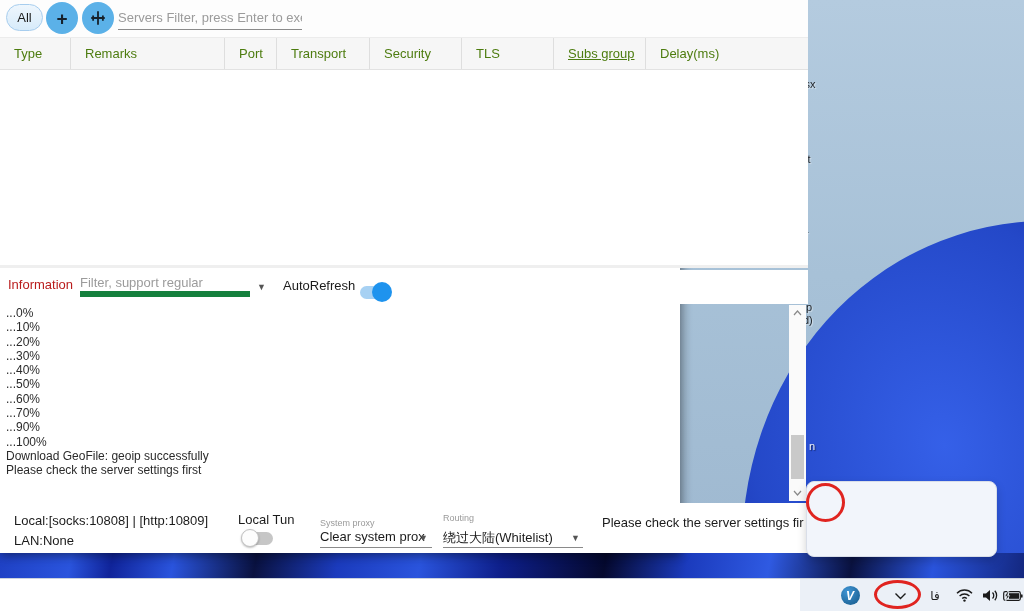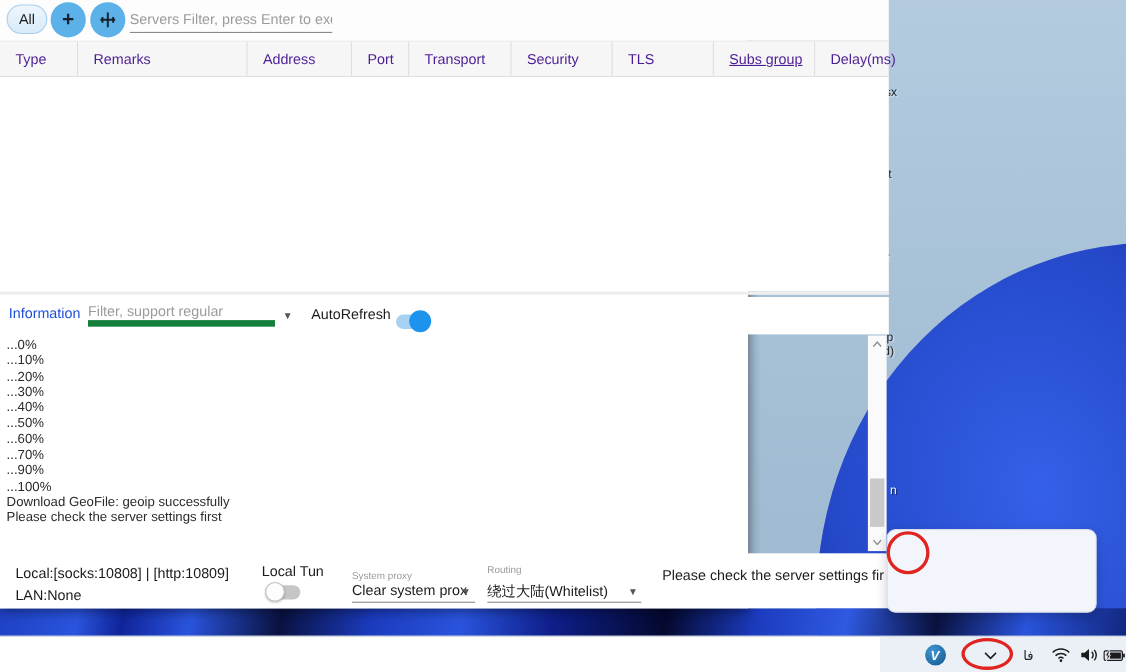--- a/index.html
+++ b/index.html
@@ -31,29 +31,29 @@
   #add-btn { left:46px; }
   #adjust-btn { left:82px; }
   #add-btn span { font-size:19px; font-weight:bold; color:#16212b; line-height:1; }
   #server-filter { position:absolute; left:118px; top:6px; width:184px; height:24px; border:none; outline:none;
                    border-bottom:1.5px solid #8a8a8a; font-size:13px; color:#333; background:transparent; }
   #server-filter::placeholder { color:#9b9b9b; }
 
   
   #table-header { position:absolute; left:0; top:37px; width:808px; height:33px; background:#f6f6f6;
                   border-top:1px solid #ececec; border-bottom:1px solid #e2e2e2; display:flex; }
-  .th { height:100%; display:flex; align-items:center; padding-left:14px; font-size:13px; color:#4c1d95;
+  .th { height:100%; display:flex; align-items:center; padding-left:14px; font-size:13px; color:#4d7c0f;
         border-right:1px solid #dedede; cursor:pointer; }
   .th:last-child { border-right:none; }
   #table-body { position:absolute; left:0; top:70px; width:808px; height:195px; background:#ffffff; }
   #splitter { position:absolute; left:0; top:265px; width:808px; height:3px; background:#efefef; }
 
   
   #panel-header { position:absolute; left:0; top:270px; width:808px; height:34px; background:#fff; }
-  #tab-information { position:absolute; left:8px; top:7px; font-size:13px; color:#1d4ed8; cursor:pointer; }
+  #tab-information { position:absolute; left:8px; top:7px; font-size:13px; color:#b91c1c; cursor:pointer; }
   #log-filter { position:absolute; left:80px; top:3px; width:170px; height:24px; border:none; outline:none;
                 border-bottom:6px solid #15803d; font-size:13px; background:transparent; color:#333; }
   #log-filter::placeholder { color:#9b9b9b; }
   .caret { font-size:9px; color:#555; }
   #log-filter-caret { position:absolute; left:257px; top:12px; cursor:pointer; }
   #autorefresh-label { position:absolute; left:283px; top:8px; font-size:13px; color:#1b1b1b; }
 
   
   .toggle { position:absolute; cursor:pointer; }
   .toggle .track { border-radius:8px; }
@@ -124,21 +124,20 @@
       <svg width="18" height="18" viewBox="0 0 24 24">
         <path d="M12 3 v18 M3 12 h18 M5.5 8.5 v7 M18.5 8.5 v7" stroke="#16212b" stroke-width="2.4" fill="none"></path>
       </svg>
     </div>
     <input id="server-filter" type="text" placeholder="Servers Filter, press Enter to exe" style="">
   </div>
 
   <div id="table-header">
     <div class="th" style="width:71px;">Type</div>
     <div class="th" style="width:154px;">Remarks</div>
-    <div class="th" style="width:95px;">Address</div>
     <div class="th" style="width:52px;">Port</div>
     <div class="th" style="width:93px;">Transport</div>
     <div class="th" style="width:92px;">Security</div>
     <div class="th" style="width:92px;">TLS</div>
     <div class="th" style="width:92px;text-decoration:underline;">Subs group</div>
     <div class="th" style="width:67px;">Delay(ms)</div>
   </div>
 
   <div id="table-body"></div>
   <div id="splitter"></div>

